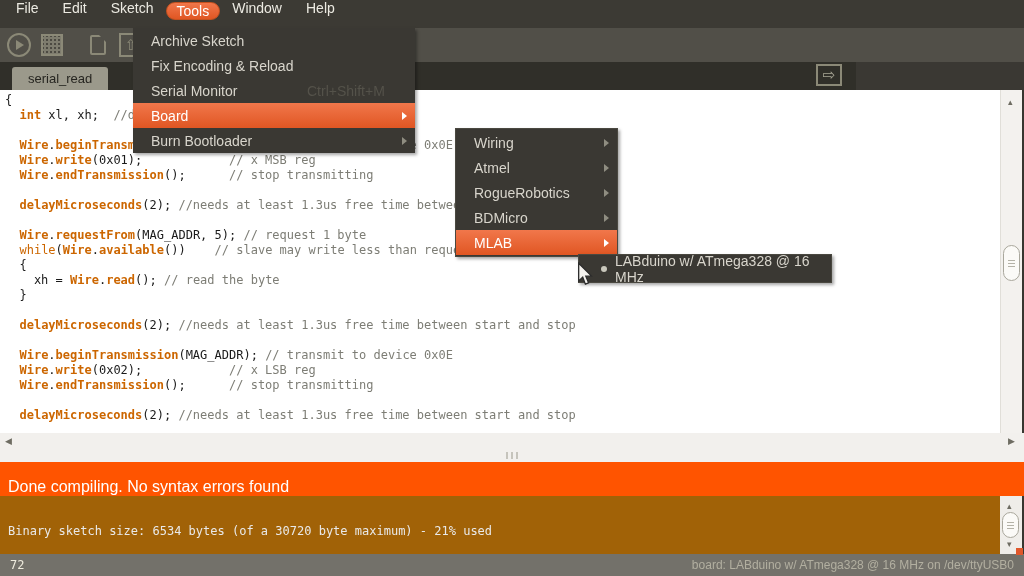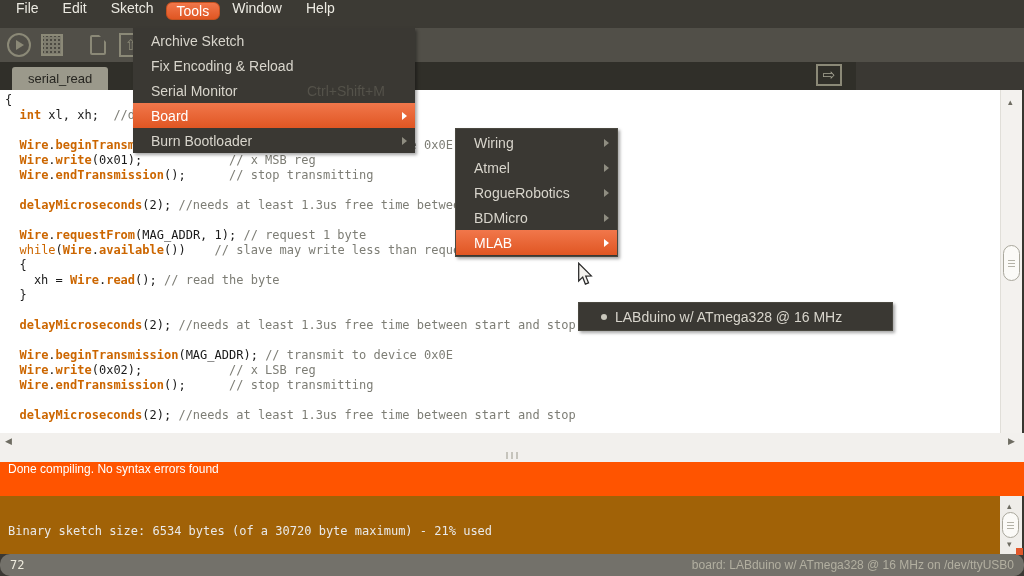--- a/index.html
+++ b/index.html
@@ -3,21 +3,21 @@
 <meta charset="utf-8">
 <style>
   * { margin:0; padding:0; box-sizing:border-box; }
   html,body { width:1024px; height:576px; overflow:hidden; }
   body { font-family:"Liberation Sans", sans-serif; background:#3a3833; position:relative; }
   .abs { position:absolute; }
 
   
   .menubar { left:0; top:0; width:1024px; height:28px; background:#3c3a34; display:flex; align-items:flex-start; padding-left:4px; z-index:5; }
   .menubar .mitem { color:#eceae2; font-size:14px; padding:0 12px; display:flex; align-items:center; cursor:default; }
-  .menubar .mitem.active { background:linear-gradient(180deg,#f1774b,#e05623); border:1px solid #c4511f; border-radius:6px; margin:2px 0; padding:0 10px; color:#fff; }
+  .menubar .mitem.active { background:linear-gradient(180deg,#f1774b,#e05623); border:1px solid #c4511f; border-radius:12px; margin:2px 0; padding:0 10px; color:#fff; }
 
   
   .toolbar { left:0; top:28px; width:1024px; height:34px; background:#514f48; display:flex; align-items:center; gap:7px; padding-left:6px; }
   .tbtn { width:26px; height:26px; display:flex; align-items:center; justify-content:center; position:relative; }
   .icon-verify { width:24px; height:24px; border:2px solid #8b8977; border-radius:50%; display:flex; align-items:center; justify-content:center; }
   .icon-verify::after { content:""; width:0; height:0; border-left:8px solid #8b8977; border-top:5px solid transparent; border-bottom:5px solid transparent; margin-left:2px; }
   .icon-stop { width:22px; height:22px; border:2px solid #8b8977; background:#7e7c6e; background-image:radial-gradient(circle,#4c4a42 1px,transparent 1.2px); background-size:4px 4px; background-position:2px 2px; }
   .gap { width:6px; }
   .icon-new { width:16px; height:20px; border:2px solid #8b8977; border-radius:2px; position:relative; }
   .icon-new::after { content:""; position:absolute; right:-2px; top:-2px; width:0; height:0; border-top:7px solid #514f48; border-left:7px solid transparent; border-bottom:0; }
@@ -40,37 +40,37 @@
   .scroll-arrow { position:absolute; color:#6e6c62; font-size:9px; font-family:"DejaVu Sans", sans-serif; line-height:9px; }
   .thumb { position:absolute; left:2px; width:17px; background:#fbfaf7; border:1px solid #a9a79c; border-radius:9px; display:flex; align-items:center; justify-content:center; }
   .grip { width:7px; height:1px; background:#b4b2a7; box-shadow:0 3px 0 #b4b2a7, 0 -3px 0 #b4b2a7; }
 
   
   .bottomstrip { left:0; top:433px; width:1024px; height:29px; background:#f2f0ed; }
   .splitter-grip { position:absolute; left:506px; top:19px; display:flex; gap:3px; }
   .splitter-grip span { width:2px; height:7px; background:#c6c4bc; }
 
   
-  .orangebar { left:0; top:462px; width:1024px; height:34px; display:flex; align-items:flex-start; padding-left:8px; color:#fff; font-size:12px; }
+  .orangebar { left:0; top:462px; width:1024px; height:34px; display:flex; align-items:flex-end; padding-left:8px; color:#fff; font-size:16px; }
 
   
   .console { left:0; top:496px; width:1000px; height:58px; background:#a16207; color:#e9e9e9; font-family:"DejaVu Sans Mono", monospace; font-size:12px; padding:28px 0 0 8px; }
   .constrip { left:1000px; top:496px; width:24px; height:58px; background:#efede9; border-right:2px solid #373630; }
 
   
-  .footer { left:0; top:554px; width:1024px; height:22px; background:#73716a; display:flex; align-items:center; justify-content:space-between; padding:0 10px;border-radius:10px; }
+  .footer { left:0; top:554px; width:1024px; height:22px; background:#73716a; display:flex; align-items:center; justify-content:space-between; padding:0 10px; }
   .footer .lineno { color:#eeebdd; font-size:12px; font-family:"DejaVu Sans Mono", monospace; }
   .footer .boardinfo { color:#b2afa0; font-size:12px; }
   .corner-accent { left:1016px; top:548px; width:7px; height:7px; background:#e0572b; z-index:6; }
 
   
   .dropdown { background:#3a3833; z-index:10; box-shadow:2px 2px 3px rgba(0,0,0,0.35); }
   .tools-menu { left:133px; top:28px; width:282px; }
   .board-menu { left:415px; top:128px; width:163px; border:1px solid #4a4840; z-index:11; padding:1px 0;margin-left:40px; }
-  .mlab-menu  { left:578px; top:254px; width:315px; height:29px; border:1px solid #4a4840; z-index:12;margin-top:48px; }
+  .mlab-menu  { left:578px; top:254px; width:254px; height:29px; border:1px solid #4a4840; z-index:12; }
   .ditem { position:relative; height:25px; display:flex; align-items:center; padding-left:18px; color:#d8d5cc; font-size:14px; cursor:default; }
   .ditem .shortcut { position:absolute; left:174px; color:#54524a; }
   .ditem .subarrow { position:absolute; right:8px; width:0; height:0; border-left:5px solid #8f8d81; border-top:4px solid transparent; border-bottom:4px solid transparent; }
   .ditem.hl { background:linear-gradient(180deg,#f1774b,#e05623); color:#fff; }
   .ditem.hl .subarrow { border-left-color:#fff; }
   .mlab-item { height:27px; padding-left:22px; }
   .radio-dot { width:6px; height:6px; border-radius:50%; background:#c9c7bc; margin-right:8px; flex:0 0 auto; }
 
   .mouse-cursor { left:576px; top:262px; z-index:20; }
 </style>
@@ -116,21 +116,21 @@
   <div id="code-area">
       <div class="code-line"><span class="pl">{</span></div>
       <div class="code-line"><span class="pl">  </span><span class="kw">int</span><span class="pl"> xl, xh;  </span><span class="cm">//define the MSB and LSB</span></div>
       <div class="code-line">&nbsp;</div>
       <div class="code-line"><span class="pl">  </span><span class="kw">Wire</span><span class="pl">.</span><span class="kw">beginTransmission</span><span class="pl">(MAG_ADDR); </span><span class="cm">// transmit to device 0x0E</span></div>
       <div class="code-line"><span class="pl">  </span><span class="kw">Wire</span><span class="pl">.</span><span class="kw">write</span><span class="pl">(0x01);            </span><span class="cm">// x MSB reg</span></div>
       <div class="code-line"><span class="pl">  </span><span class="kw">Wire</span><span class="pl">.</span><span class="kw">endTransmission</span><span class="pl">();      </span><span class="cm">// stop transmitting</span></div>
       <div class="code-line">&nbsp;</div>
       <div class="code-line"><span class="pl">  </span><span class="kw">delayMicroseconds</span><span class="pl">(2); </span><span class="cm">//needs at least 1.3us free time between start and stop</span></div>
       <div class="code-line">&nbsp;</div>
-      <div class="code-line"><span class="pl">  </span><span class="kw">Wire</span><span class="pl">.</span><span class="kw">requestFrom</span><span class="pl">(MAG_ADDR, 1); </span><span class="cm">// request 1 byte</span></div>
+      <div class="code-line"><span class="pl">  </span><span class="kw">Wire</span><span class="pl">.</span><span class="kw">requestFrom</span><span class="pl">(MAG_ADDR, 5); </span><span class="cm">// request 1 byte</span></div>
       <div class="code-line"><span class="pl">  </span><span class="kw2">while</span><span class="pl">(</span><span class="kw">Wire</span><span class="pl">.</span><span class="kw">available</span><span class="pl">())    </span><span class="cm">// slave may write less than requested</span></div>
       <div class="code-line"><span class="pl">  {</span></div>
       <div class="code-line"><span class="pl">    xh = </span><span class="kw">Wire</span><span class="pl">.</span><span class="kw">read</span><span class="pl">(); </span><span class="cm">// read the byte</span></div>
       <div class="code-line"><span class="pl">  }</span></div>
       <div class="code-line">&nbsp;</div>
       <div class="code-line"><span class="pl">  </span><span class="kw">delayMicroseconds</span><span class="pl">(2); </span><span class="cm">//needs at least 1.3us free time between start and stop</span></div>
       <div class="code-line">&nbsp;</div>
       <div class="code-line"><span class="pl">  </span><span class="kw">Wire</span><span class="pl">.</span><span class="kw">beginTransmission</span><span class="pl">(MAG_ADDR); </span><span class="cm">// transmit to device 0x0E</span></div>
       <div class="code-line"><span class="pl">  </span><span class="kw">Wire</span><span class="pl">.</span><span class="kw">write</span><span class="pl">(0x02);            </span><span class="cm">// x LSB reg</span></div>
       <div class="code-line"><span class="pl">  </span><span class="kw">Wire</span><span class="pl">.</span><span class="kw">endTransmission</span><span class="pl">();      </span><span class="cm">// stop transmitting</span></div>

